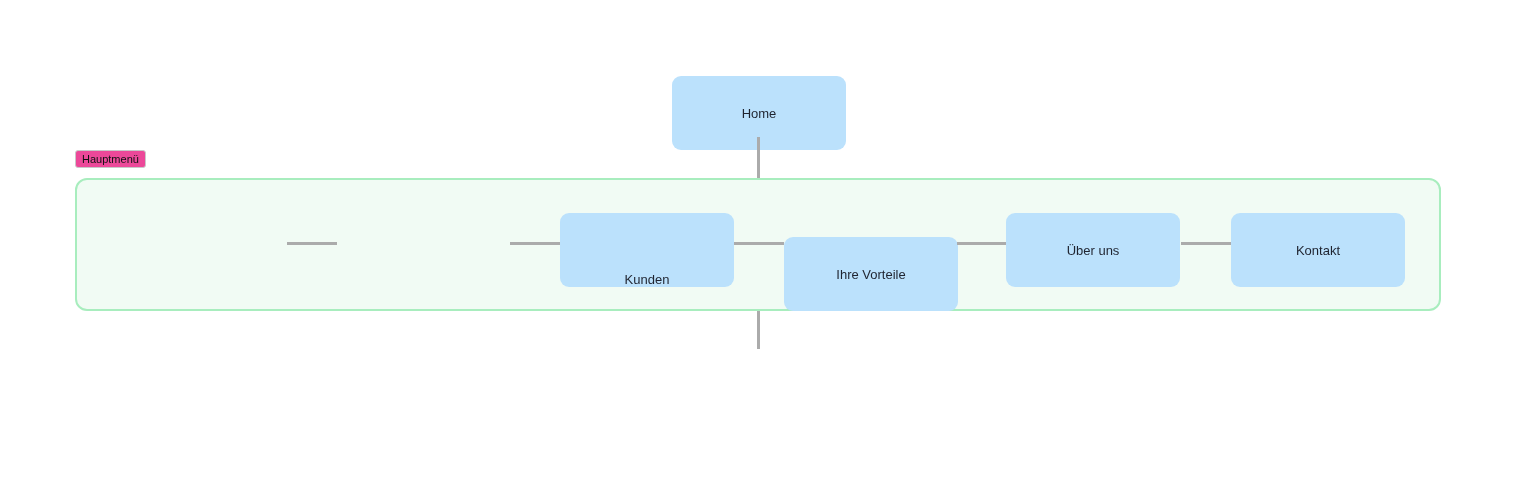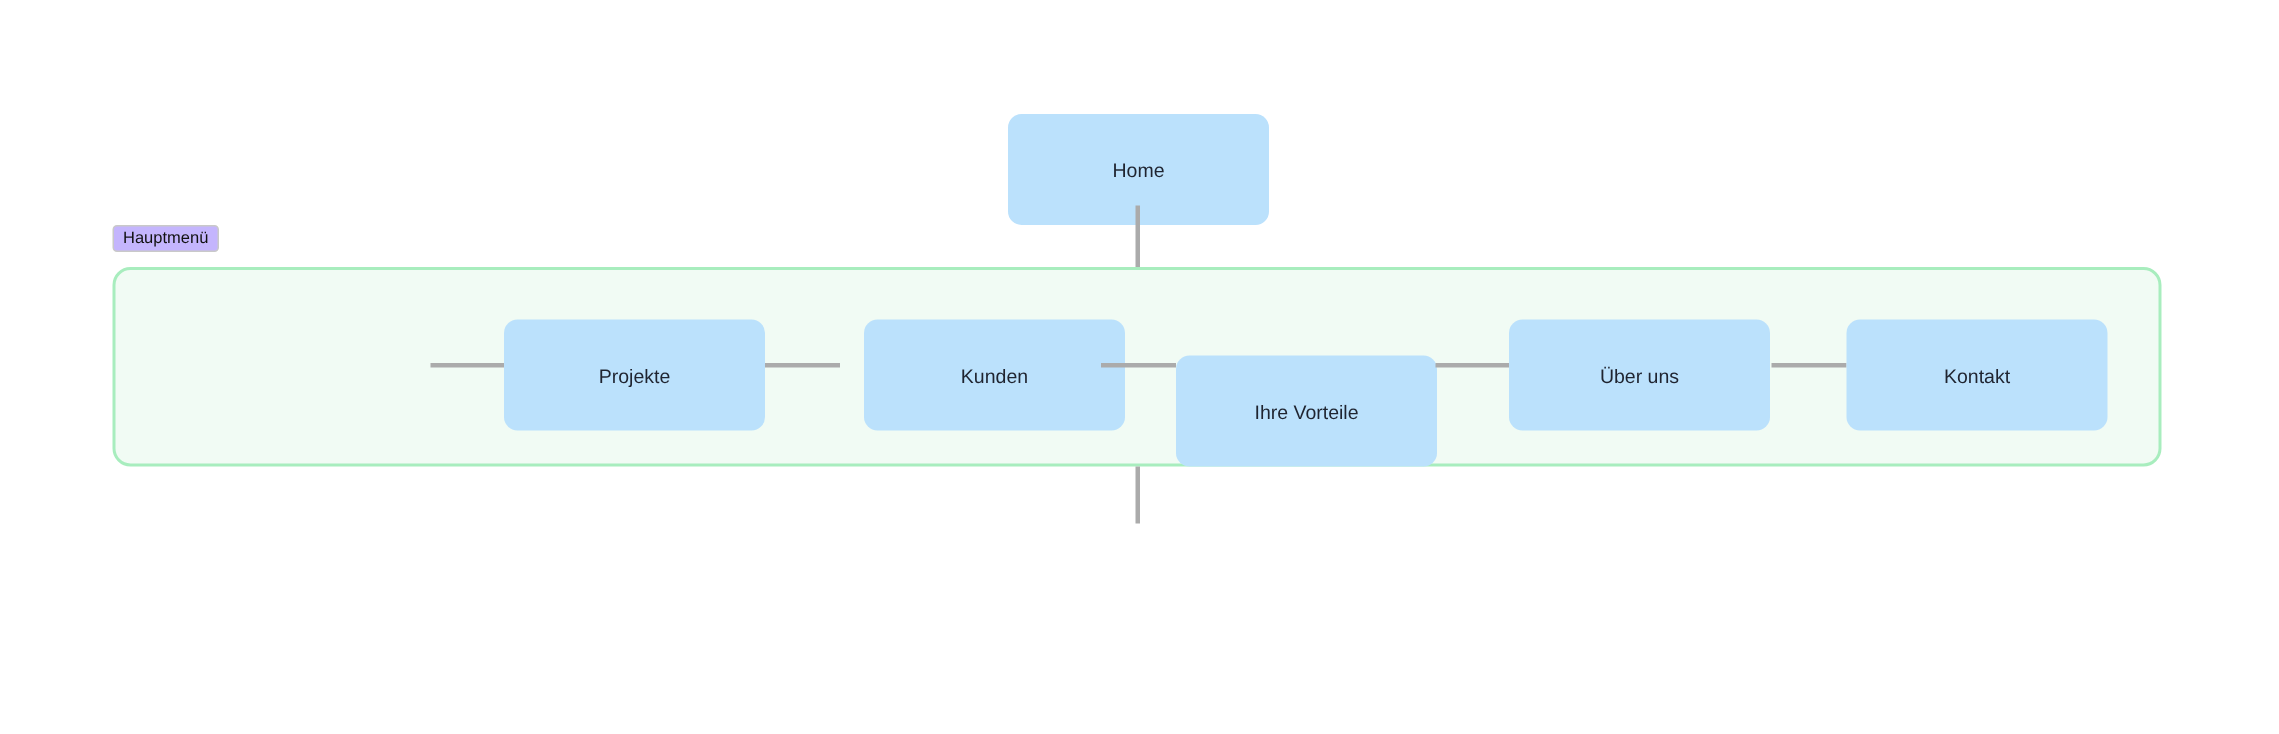--- a/index.html
+++ b/index.html
@@ -41,33 +41,33 @@
     border: 2px solid #a8edbe;
     border-radius: 12px;
   }
 
   .group-label {
     position: absolute;
     left: 75px;
     top: 150px;
     height: 18px;
     padding: 2px 6px 3px 6px;
-    background: #c4b5fd;
+    background: #ec4899;
     border: 1px solid #c9c9c9;
     border-radius: 3px;
     font-size: 11px;
     line-height: 12px;
     color: #111111;
     white-space: nowrap;
   }
 
   .menu-node { top: 213px; }
   .menu-node-0 { left: 113px; }
   .menu-node-1 { left: 336px; }
-  .menu-node-2 { left: 576px; }
+  .menu-node-2 { left: 560px; align-items: flex-end; }
   .menu-node-3 { left: 784px; margin-top: 24px; }
   .menu-node-4 { left: 1006px; }
   .menu-node-5 { left: 1231px; }
 
   .connector { position: absolute; background: #ababab; }
 
   .connector-v { width: 3px; left: 757px; }
   .connector-home-group  { top: 137px; height: 41px; }
   .connector-group-sprache { top: 311px; height: 38px; }
 
@@ -88,23 +88,20 @@
   </div>
 
   <div class="connector connector-v connector-home-group"></div>
 
   <div class="group-label">Hauptmenü</div>
 
   <div class="group"></div>
 
   <div class="connector connector-h connector-h-0"></div>
 
-  <div class="node menu-node menu-node-1">
-    <span>Projekte</span>
-  </div>
   <div class="connector connector-h connector-h-1"></div>
 
   <div class="node menu-node menu-node-2">
     <span>Kunden</span>
   </div>
   <div class="connector connector-h connector-h-2"></div>
 
   <div class="node menu-node menu-node-3">
     <span>Ihre Vorteile</span>
   </div>

